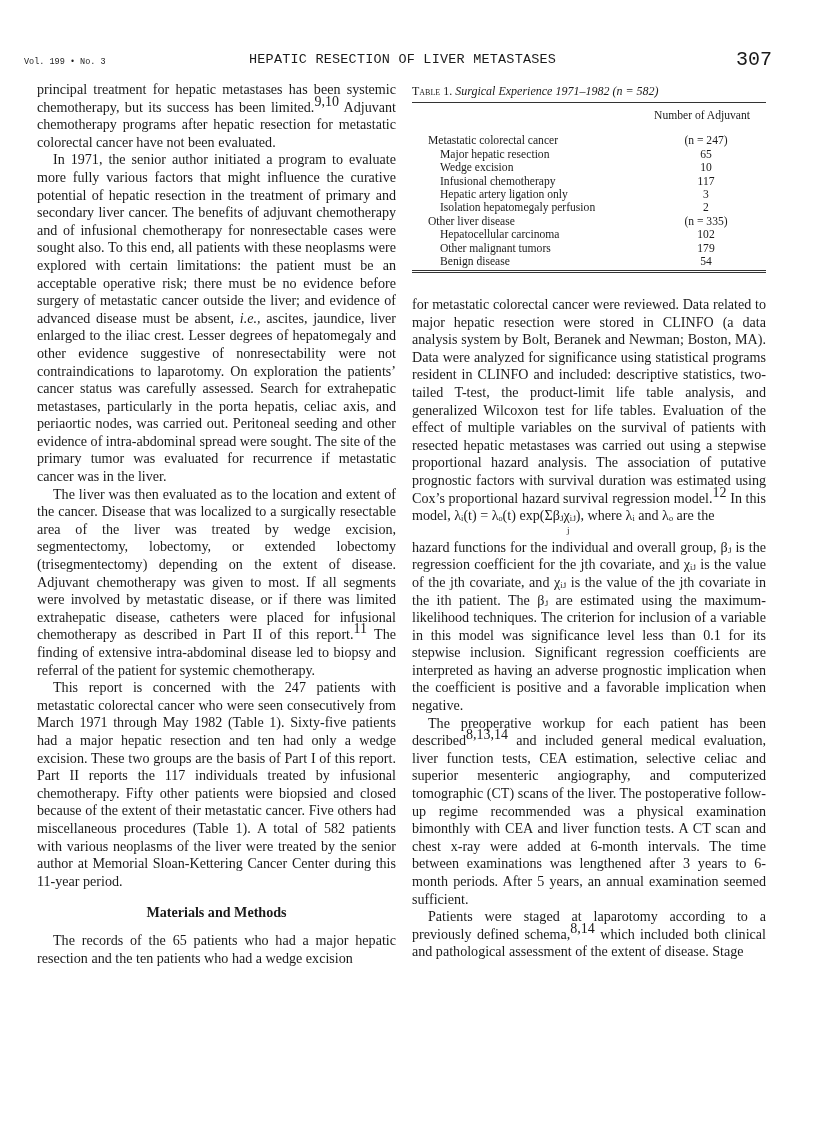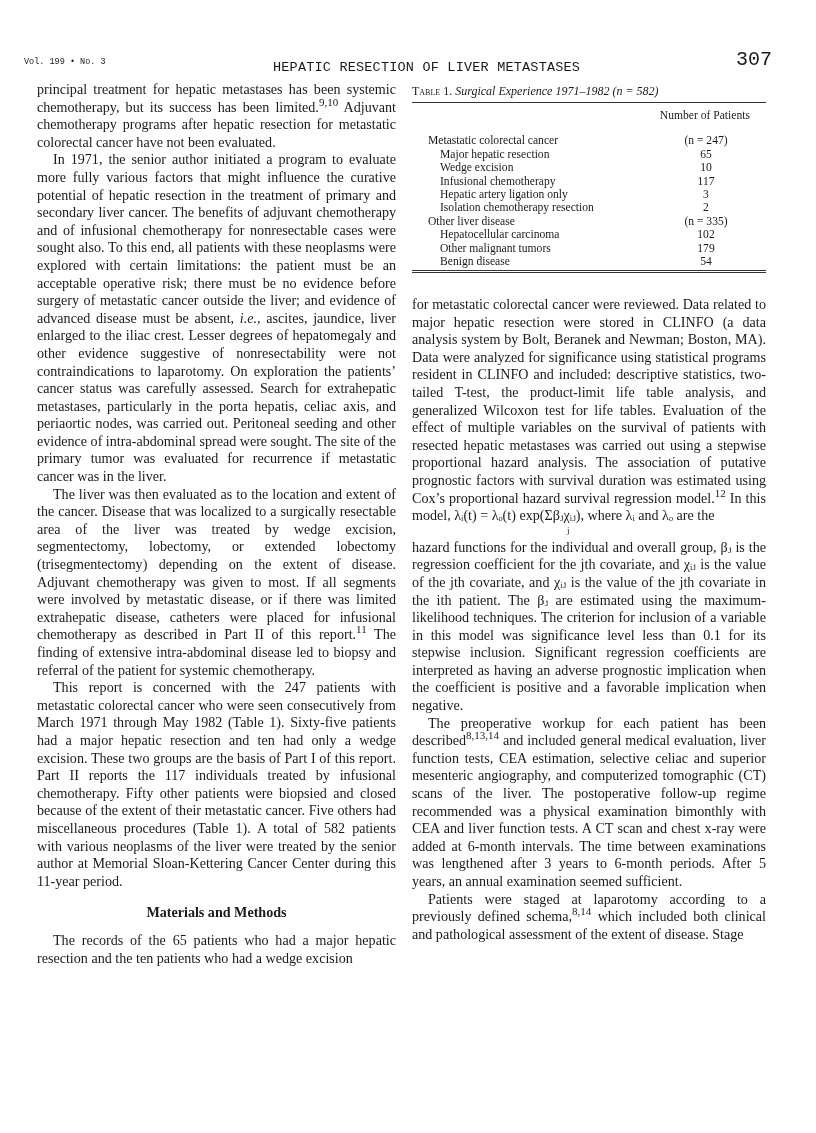--- a/index.html
+++ b/index.html
@@ -1,28 +1,28 @@
 <!DOCTYPE html>
 <html><head>
 <meta charset="utf-8">
 <style>
   html, body { margin: 0; padding: 0; background: #ffffff; }
   body { width: 816px; height: 1133px; position: relative; overflow: hidden;
          font-family: "Liberation Serif", "DejaVu Serif", serif; color: #1a1a1a; }
   .running-head { position: absolute; top: 50px; left: 24px; width: 744px; height: 24px; font-family: Liberation Mono, monospace; }
   .rh-left { position: absolute; left: 0; top: 7px; font-size: 8.5px; }
-  .rh-center { position: absolute; left: 225px; top: 10px; font-size: 13.5px; letter-spacing: 0.2px; margin-left: 24px; }
+  .rh-center { position: absolute; left: 225px; top: 2px; font-size: 13.5px; letter-spacing: 0.2px; }
   .rh-right { position: absolute; right: -4px; top: -2px; font-size: 20px; }
 
   .col { position: absolute; font-size: 14.1px; line-height: 17.6px; text-align: justify; }
   .col-left { left: 37px; top: 81px; width: 359px; }
   .col-right { left: 412px; top: 296px; width: 354px; }
   .col p { margin: 0; }
   .col p.indent { text-indent: 16px; }
-  sup { font-size: 11px; line-height: 0; vertical-align: super; }
+  sup { font-size: 14px; line-height: 0; vertical-align: super; }
   .section-heading { text-align: center; font-weight: bold; margin: 14px 0 10px 0 !important; }
   .subsection-heading { font-style: italic; margin: 22px 0 14px 0 !important; text-align: left; }
   .sub-j { display: block; text-align: left; padding-left: 155px; font-size: 9px; line-height: 10px; margin-bottom: 4px; }
 
   .table-wrap { position: absolute; left: 412px; top: 84px; width: 354px; }
   .table-caption { text-align: left; font-size: 12px; line-height: 14px; margin-bottom: 4px; }
   .table-caption .sc { font-variant: small-caps; }
   .table-caption .it { font-style: italic; }
   .rule { border-top: 1px solid #333; }
   .rule-double { border-top: 1px solid #333; border-bottom: 1px solid #333; height: 1px; }
@@ -55,21 +55,21 @@
 
 <div class="table-wrap">
   <div class="table-caption">
     <span class="sc">Table 1.</span>
     <span class="it">Surgical Experience 1971–1982 (n = 582)</span>
   </div>
   <div class="rule"></div>
   <table>
     <thead>
       <tr>
-        <th colspan="2">Number of Patients</th>
+        <th colspan="2">Number of Adjuvant</th>
       </tr>
     </thead>
     <tbody id="table-body">
         <tr class="first">
           <td class="label">Metastatic colorectal cancer</td>
           <td class="num">(n = 247)</td>
         </tr>
         <tr>
           <td class="label sub">Major hepatic resection</td>
           <td class="num">65</td>
@@ -80,21 +80,21 @@
         </tr>
         <tr>
           <td class="label sub">Infusional chemotherapy</td>
           <td class="num">117</td>
         </tr>
         <tr>
           <td class="label sub">Hepatic artery ligation only</td>
           <td class="num">3</td>
         </tr>
         <tr>
-          <td class="label sub">Isolation chemotherapy resection</td>
+          <td class="label sub">Isolation hepatomegaly perfusion</td>
           <td class="num">2</td>
         </tr>
         <tr>
           <td class="label">Other liver disease</td>
           <td class="num">(n = 335)</td>
         </tr>
         <tr>
           <td class="label sub">Hepatocellular carcinoma</td>
           <td class="num">102</td>
         </tr>

